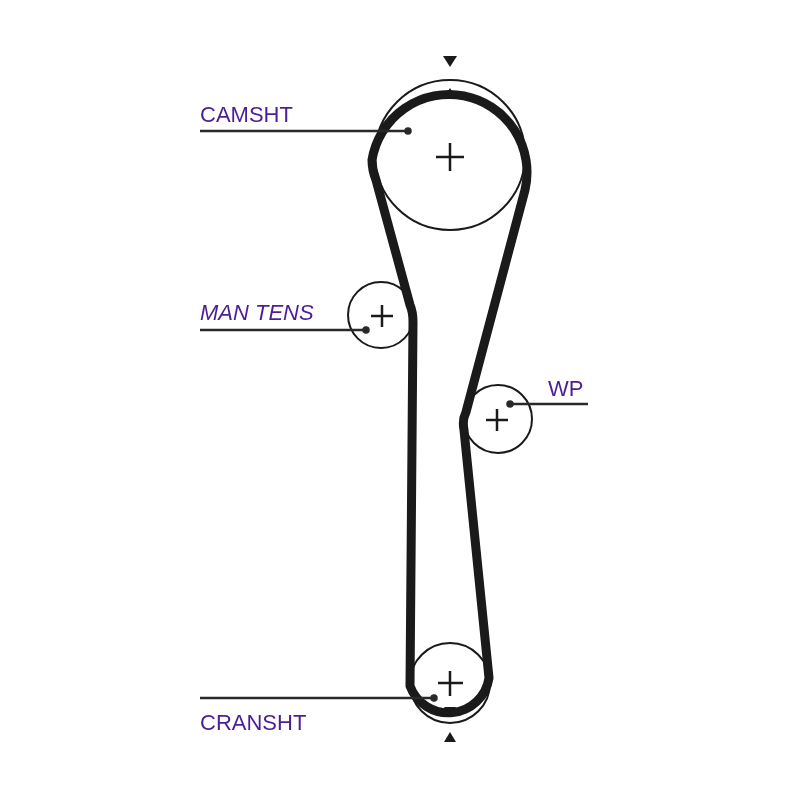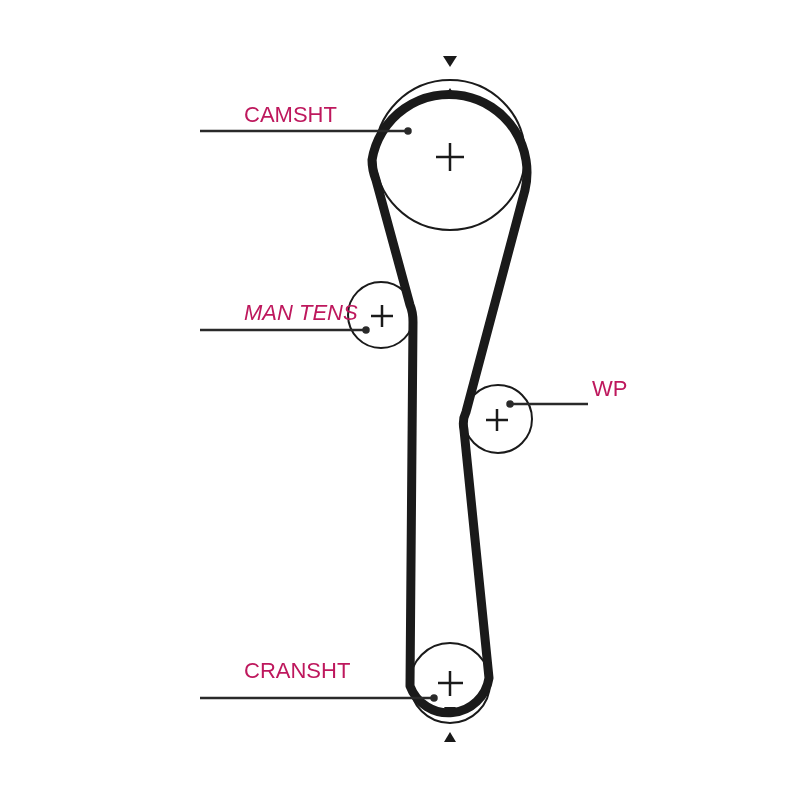--- a/index.html
+++ b/index.html
@@ -2,24 +2,23 @@
 <html><head>
   <meta charset="utf-8">
   <style>
     html, body { margin: 0; padding: 0; background: #ffffff; }
     body { width: 800px; height: 800px; position: relative; overflow: hidden; }
     svg { position: absolute; left: 0; top: 0; }
     .label {
       position: absolute;
       font-family: "Liberation Sans", sans-serif;
       font-size: 22px;
-      color: #be185d;
+      color: #4c1d95;
       line-height: 1;
       white-space: nowrap;
-      margin-left: 44px;
     }
   </style>
 </head>
 <body>
 
 <svg width="800" height="800" viewBox="0 0 800 800">
 
   <circle cx="450" cy="155" r="75" fill="none" stroke="#1a1a1a" stroke-width="2"></circle>
 
   <circle cx="381" cy="315" r="33" fill="#fff" stroke="#1a1a1a" stroke-width="2"></circle>
@@ -69,13 +68,13 @@
     <line x1="510" y1="404" x2="588" y2="404"></line>
     <circle cx="510" cy="404" r="2.5"></circle>
     <line x1="200" y1="698" x2="434" y2="698"></line>
     <circle cx="434" cy="698" r="2.5"></circle>
   </g>
 </svg>
 
 <div class="label" style="left:200px; top:104px;">CAMSHT</div>
 <div class="label" style="left:200px; top:302px;font-style:italic;">MAN TENS</div>
 <div class="label" style="left:548px; top:378px;text-align:right;">WP</div>
-<div class="label" style="left:200px; top:660px;">CRANSHT</div>
+<div class="label" style="left:200px; top:712px;">CRANSHT</div>
 
 </body></html>

